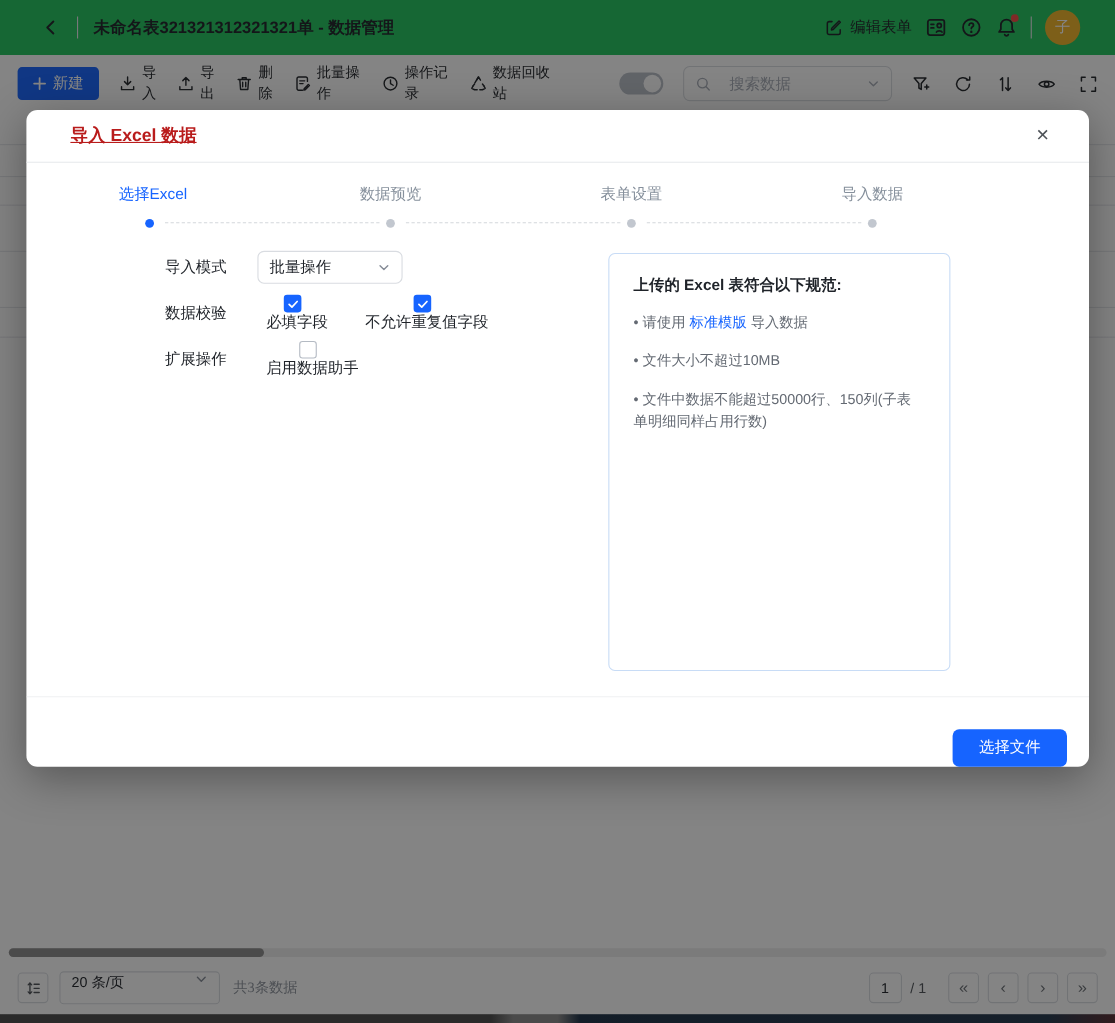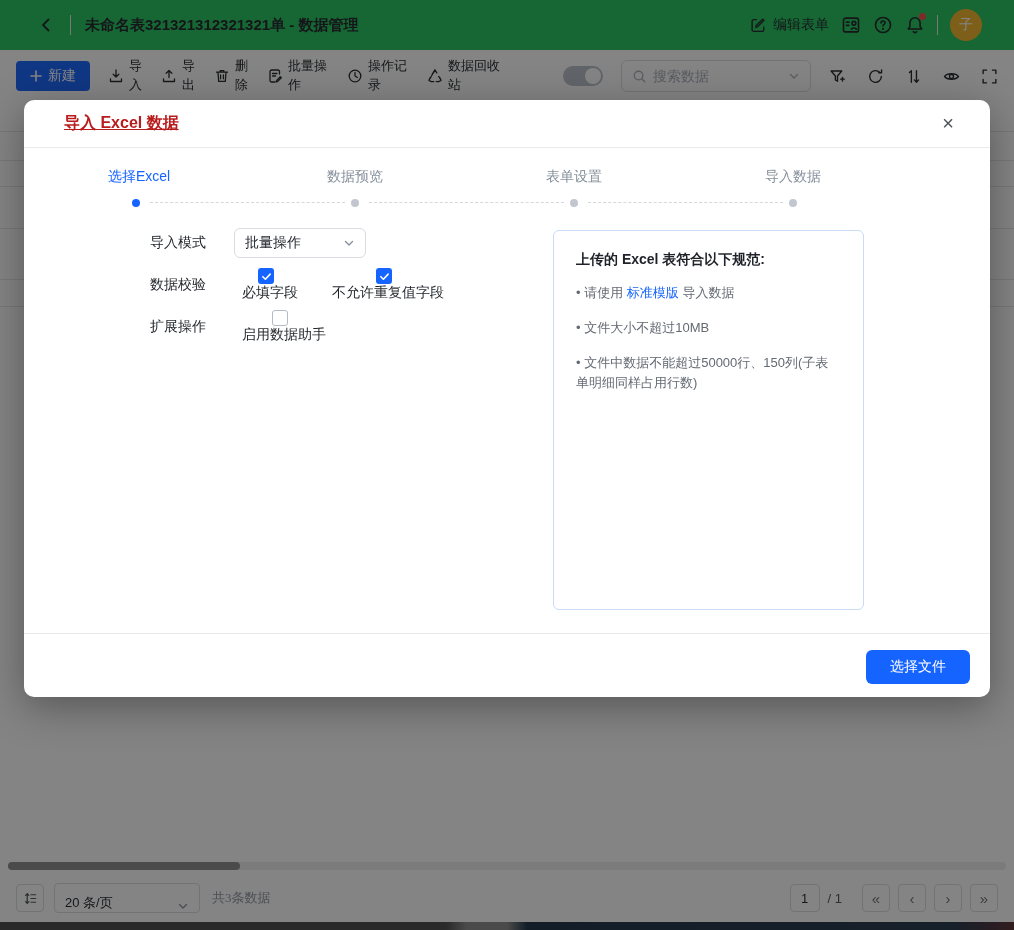--- a/index.html
+++ b/index.html
@@ -27,40 +27,40 @@
   .btn-new { height:30px; padding:0 14px; background:#1664ff; color:#ffffff; border:none; border-radius:4px;
              display:flex; align-items:center; gap:6px; font-size:14px; cursor:pointer; font-family:inherit; }
   .titem { display:flex; align-items:center; gap:5px; margin-left:18px; font-size:13px; color:#23262b;
            line-height:1.45; cursor:pointer; }
   .titem .tlabel { display:inline-block; }
   .lw1 { width:14px; } .lw3 { width:41px; } .lw4 { width:54px; }
   .tool-right { margin-left:auto; display:flex; align-items:center; gap:18px; }
   .toggle { width:40px; height:20px; border-radius:10px; background:#b9bec7; position:relative; cursor:pointer; }
   .toggle .knob { position:absolute; top:2px; right:2px; width:16px; height:16px; border-radius:50%; background:#fff; }
   .searchbox { width:190px; height:32px; border:1px solid #d9dce1; border-radius:6px; display:flex;
-               align-items:center; padding:0 10px; gap:6px; background:#fff; }
+               align-items:center; padding:0 10px; gap:16px; background:#fff; }
   .searchbox input { border:none; outline:none; flex:1; min-width:0; font-size:14px; color:#1f2329;
                      font-family:inherit; background:transparent; }
   .searchbox input::placeholder { color:#a9aeb8; }
   .icon-group { display:flex; align-items:center; gap:21px; }
   .icon-group .tb-icon { width:17px; height:17px; }
 
   
   .table-area { position:absolute; left:0; right:0; top:102px; bottom:56px; background:#fff; }
   .hline { position:absolute; left:0; right:0; height:1px; background:#e5e6eb; }
   .hscroll-track { position:absolute; left:8px; right:8px; bottom:4px; height:8px; border-radius:4px; background:#ececec; }
   .hscroll-thumb { position:absolute; left:0; top:0; width:232px; height:8px; border-radius:4px; background:#8c8c8c; }
 
   
   .bottombar { position:absolute; left:0; right:0; top:874px; height:48px; background:#fff;
                display:flex; align-items:center; padding:0 16px; }
   .density-btn { width:28px; height:28px; border:1px solid #d9dce1; border-radius:4px;
                  display:flex; align-items:center; justify-content:center; background:#fff; cursor:pointer; }
   .psize { width:146px; height:30px; border:1px solid #d9dce1; border-radius:4px; margin-left:10px;
-           display:flex; align-items:flex-end; justify-content:space-between; padding:0 10px;
+           display:flex; align-items:flex-start; justify-content:space-between; padding:0 10px;
            font-size:13px; color:#1f2329; background:#fff; cursor:pointer; }
   .total { font-size:13px; color:#8f959e; margin-left:12px;font-family:Liberation Serif, serif; }
   .pager { margin-left:auto; display:flex; align-items:center; }
   .page-box { width:30px; height:28px; border:1px solid #d9dce1; border-radius:4px; display:flex;
               align-items:center; justify-content:center; font-size:13px; background:#fff; }
   .of-pages { font-size:13px; color:#4e5358; margin:0 12px 0 8px; }
   .nav-btn { width:28px; height:28px; border:1px solid #d9dce1; border-radius:4px; background:#fff;
              display:flex; align-items:center; justify-content:center; font-size:15px; color:#6b7075;
              margin-left:8px; cursor:pointer; font-family:inherit; }
 
@@ -100,21 +100,21 @@
   .cb-label { margin-left:8px; }
 
   .info-panel { position:absolute; left:529px; top:130px; width:311px; height:380px; border:1px solid #c8dcf6;
                 border-radius:6px; background:#fff; padding:20px 22px; }
   .info-title { font-size:14px; font-weight:700; color:#1f2329; }
   .info-rule { font-size:13px; color:#646a73; line-height:1.6; margin-top:14px; }
   .info-rule::before { content:"•  "; color:#646a73; }
   .info-link { color:#1664ff; text-decoration:none; cursor:pointer; }
 
   .modal-footer { position:absolute; left:0; right:0; bottom:0; height:64px; border-top:1px solid #e8eaed;
-                  display:flex; align-items:flex-start; justify-content:flex-end; padding:16px 20px;
+                  display:flex; align-items:flex-end; justify-content:flex-end; padding:0 20px;
                   border-radius:0 0 10px 10px; }
   .btn-choose { height:34px; padding:0 24px; background:#1664ff; color:#fff; border:none; border-radius:6px;
                 font-size:14px; cursor:pointer; font-family:inherit; }
 </style>
 </head>
 <body>
 
 <div class="screen">
 
   <div class="topbar">

